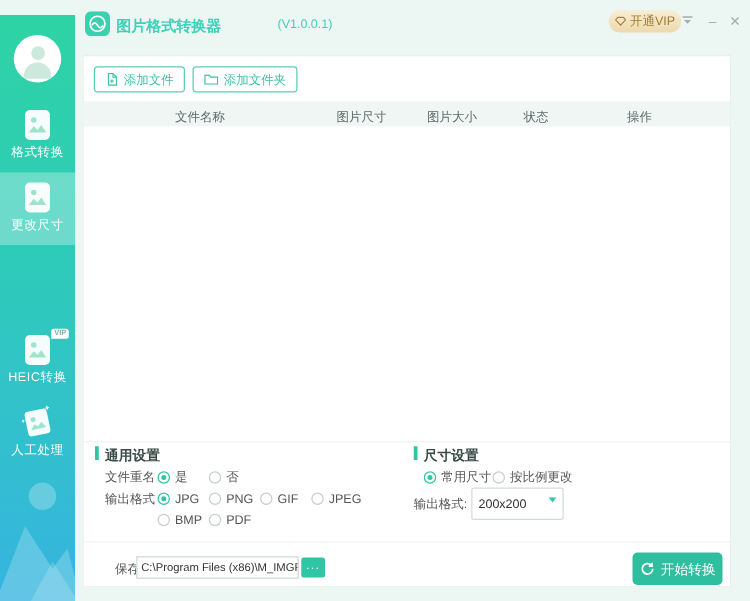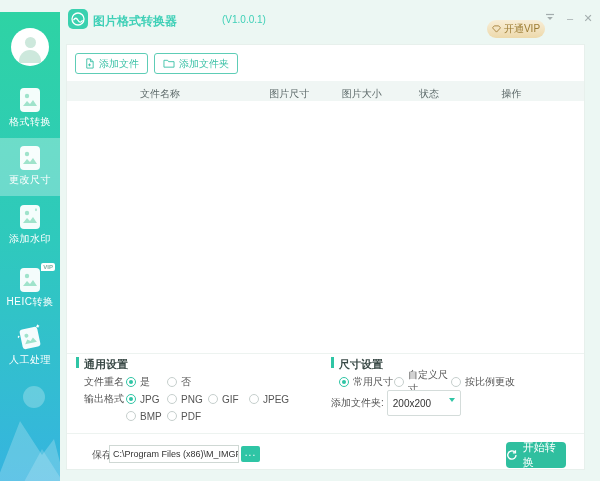--- a/index.html
+++ b/index.html
@@ -20,21 +20,21 @@
   .nav-label { font-size:10px; letter-spacing:.5px; }
   .heic-badge { position:absolute; right:5px; top:3px; background:#fff; color:#7fb0a4;
     font-size:6px; line-height:8px; padding:0 2px; border-radius:2px 2px 2px 0; font-weight:bold; }
   .mountains { position:absolute; left:0; bottom:0; width:60px; height:110px; }
 
   
   .titlebar { position:absolute; left:60px; top:0; width:540px; height:42px; }
   .logo { position:absolute; left:8px; top:9px; width:20px; height:20px; }
   .app-title { position:absolute; left:33px; top:13px; font-size:12px; font-weight:bold; color:#3fd0b7; }
   .app-version { position:absolute; left:162px; top:14px; font-size:10px; color:#3fd0b7; }
-  .vip-pill { position:absolute; left:427px; top:20px; width:58px; height:18px; border-radius:9px;
+  .vip-pill { position:absolute; left:427px; top:8px; width:58px; height:18px; border-radius:9px;
     background:linear-gradient(180deg,#f8eed7,#edd9ab); color:#9c7c33; font-size:10px;
     display:flex; align-items:center; justify-content:center; gap:3px; cursor:pointer; }
   .win-ctrl { position:absolute; top:10px; width:16px; height:16px; color:#a3adad; font-size:11px;
     text-align:center; line-height:16px; cursor:pointer; }
   #ctrl-skin { left:482px; } #ctrl-min { left:502px; } #ctrl-close { left:520px; }
 
   
   .panel { position:absolute; left:66px; top:44px; width:519px; height:426px;
     background:#fff; border:1px solid #e7f0ec; }
   .toolbar { position:absolute; left:8px; top:8px; display:flex; gap:6px; }
@@ -75,21 +75,21 @@
 
   
   .footer-row { position:absolute; left:0; top:396px; width:517px; height:26px; }
   .save-label { position:absolute; left:25px; top:7px; color:#555; }
   .path-input { position:absolute; left:42px; top:4px; width:130px; height:18px;
     border:1px solid #cfd8d4; background:#fff; font-size:9px; color:#333; line-height:16px;
     padding:0 3px; white-space:nowrap; overflow:hidden; }
   .browse-btn { position:absolute; left:174px; top:5px; width:19px; height:16px; background:#2fc5a5;
     color:#fff; border-radius:2px; text-align:center; line-height:13px; font-size:10px;
     letter-spacing:1px; cursor:pointer; }
-  .start-btn { position:absolute; left:439px; top:1px; width:60px; height:26px; background:#2fbf9f;
+  .start-btn { position:absolute; left:439px; top:1px; width:72px; height:26px; background:#2fbf9f;
     border-radius:4px; color:#fff; font-size:11px; display:flex; align-items:center;
     justify-content:center; gap:5px; cursor:pointer; }
 </style>
 </head>
 <body>
 
 <div class="window">
 
   <div class="sidebar">
     <div class="avatar">
@@ -112,31 +112,20 @@
       <div class="nav-icon">
         <svg width="24" height="26" viewBox="0 0 24 26">
             <rect x="2" y="1" width="20" height="24" rx="4" fill="#fff" opacity=".95"></rect>
             <circle cx="9" cy="9" r="2.2" fill="#9fe3cb"></circle>
             <path d="M5 19l4-5 3 3 3-4 4 6z" fill="#9fe3cb"></path>
           </svg>
       </div>
       <div class="nav-label">更改尺寸</div>
     </div>
 
-    <div class="nav-item" style="top:185px">
-      <div class="nav-icon">
-        <svg width="24" height="26" viewBox="0 0 24 26">
-            <rect x="2" y="1" width="20" height="24" rx="4" fill="#fff" opacity=".95"></rect>
-            <circle cx="9" cy="9" r="2.2" fill="#9fe3cb"></circle>
-            <path d="M5 19l4-5 3 3 3-4 4 6z" fill="#9fe3cb"></path>
-            <path d="M18 4c1.2 1.6 1.2 2.6 0 3.2-1.2-.6-1.2-1.6 0-3.2z" fill="#9fe3cb"></path>
-          </svg>
-      </div>
-      <div class="nav-label">添加水印</div>
-    </div>
 
     <div class="nav-item" style="top:248px">
       <div class="heic-badge">VIP</div>
       <div class="nav-icon">
         <svg width="24" height="26" viewBox="0 0 24 26">
             <rect x="2" y="1" width="20" height="24" rx="4" fill="#fff" opacity=".95"></rect>
             <circle cx="9" cy="9" r="2.2" fill="#9fe3cb"></circle>
             <path d="M5 19l4-5 3 3 3-4 4 6z" fill="#9fe3cb"></path>
           </svg>
       </div>
@@ -271,32 +260,28 @@
     <div class="sec-header" id="size-header">
       <span class="sec-bar"></span>
       <span>尺寸设置</span>
     </div>
 
     <div class="row" id="row-mode">
       <span class="radio-item w55">
         <span class="radio checked"></span>
         <span>常用尺寸</span>
       </span>
-      <span class="radio-item w57">
-        <span class="radio"></span>
-        <span>自定义尺寸</span>
-      </span>
       <span class="radio-item">
         <span class="radio"></span>
         <span>按比例更改</span>
       </span>
     </div>
 
     <div class="row" id="row-preset">
-      <span class="preset-label">添加文件夹:</span>
+      <span class="preset-label">输出格式:</span>
       <span class="select">
         <span>200x200</span>
         <span class="arrow"></span>
       </span>
     </div>
 
     <div class="divider" id="divider-footer"></div>
 
     <div class="footer-row">
       <span class="save-label">保存至:</span>

